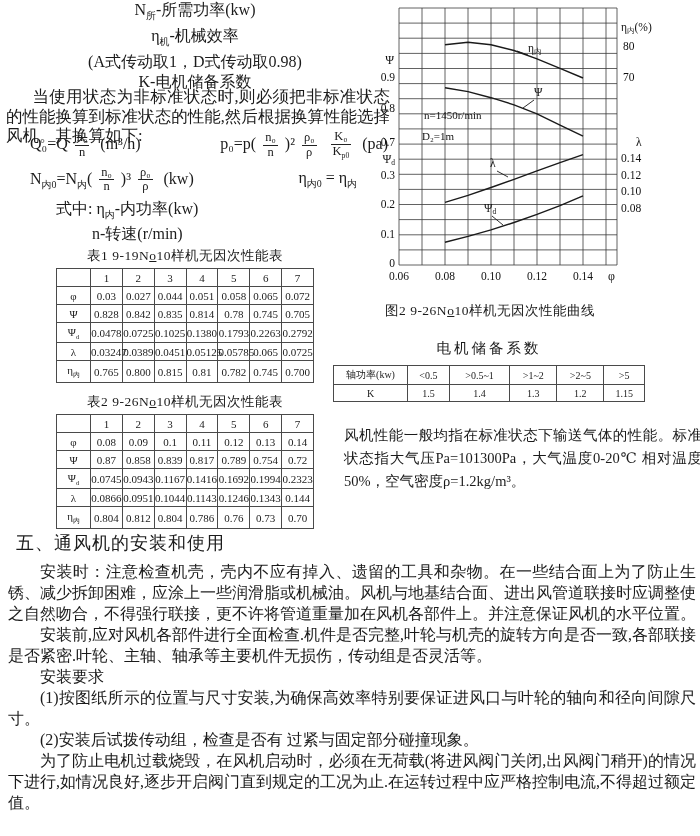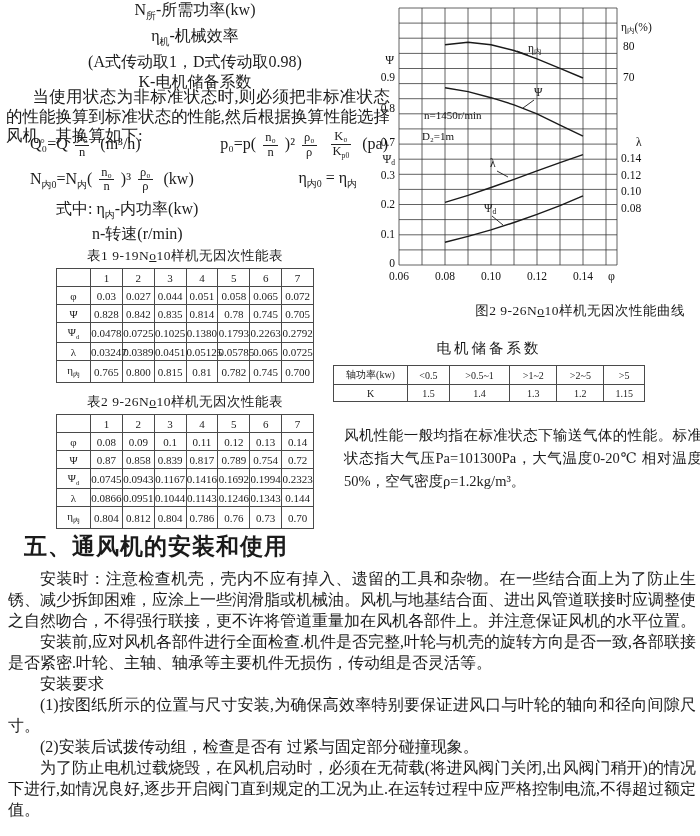--- a/index.html
+++ b/index.html
@@ -28,35 +28,35 @@
   
   .tblock { position:absolute; width:258px; left:56px; }
   .t1 { top:247px; } .t2 { top:393px; }
   .ttitle { text-align:center; font-size:13.5px; margin-bottom:3px; letter-spacing:0.5px; }
   .tblock table { width:100%; border-collapse:collapse; font-size:11px; table-layout:fixed; }
   .tblock th, .tblock td { border:1px solid #4a4a4a; text-align:center; font-weight:normal;
                            padding:2.5px 0; height:16px; }
   .tblock tr > *:first-child { width:34px; }
   
   #chart { position:absolute; left:378px; top:0; width:322px; height:300px; }
-  .caption { position:absolute; left:385px; top:302px; width:300px; text-align:right;
+  .caption { position:absolute; left:385px; top:302px; width:300px; text-align:left;
              font-size:13.5px; letter-spacing:0.5px; }
   
   .motor { position:absolute; left:333px; top:339px; width:312px; }
   .mhead { text-align:center; font-size:14.5px; letter-spacing:3px; margin-bottom:7px; }
   .motor table { width:100%; border-collapse:collapse; font-size:10px; }
   .motor th, .motor td { border:1px solid #4a4a4a; text-align:center; font-weight:normal;
                          padding:2px 2px; height:17px; }
   .motor tr > *:first-child { width:74px; }
   
   .note { position:absolute; left:344px; top:424px; width:358px; margin:0;
           font-size:14.5px; line-height:23px; text-align:justify; }
   
   .section { position:absolute; left:8px; top:531px; width:688px; }
-  .section h2 { margin:0 0 6px 16px; font-size:23px; font-weight:bold;
+  .section h2 { margin:0 0 6px 8px; font-size:18px; font-weight:normal;
                 font-family:"Liberation Sans","DejaVu Sans",sans-serif; letter-spacing:1px; }
   .section p { margin:0; font-size:16px; line-height:21px; text-align:justify; text-indent:2em; }
   svg text { font-family:"Liberation Serif","DejaVu Serif",serif; fill:#111; }
 </style>
 </head>
 <body>
 
 <div class="page">
 
   <div class="defs">

